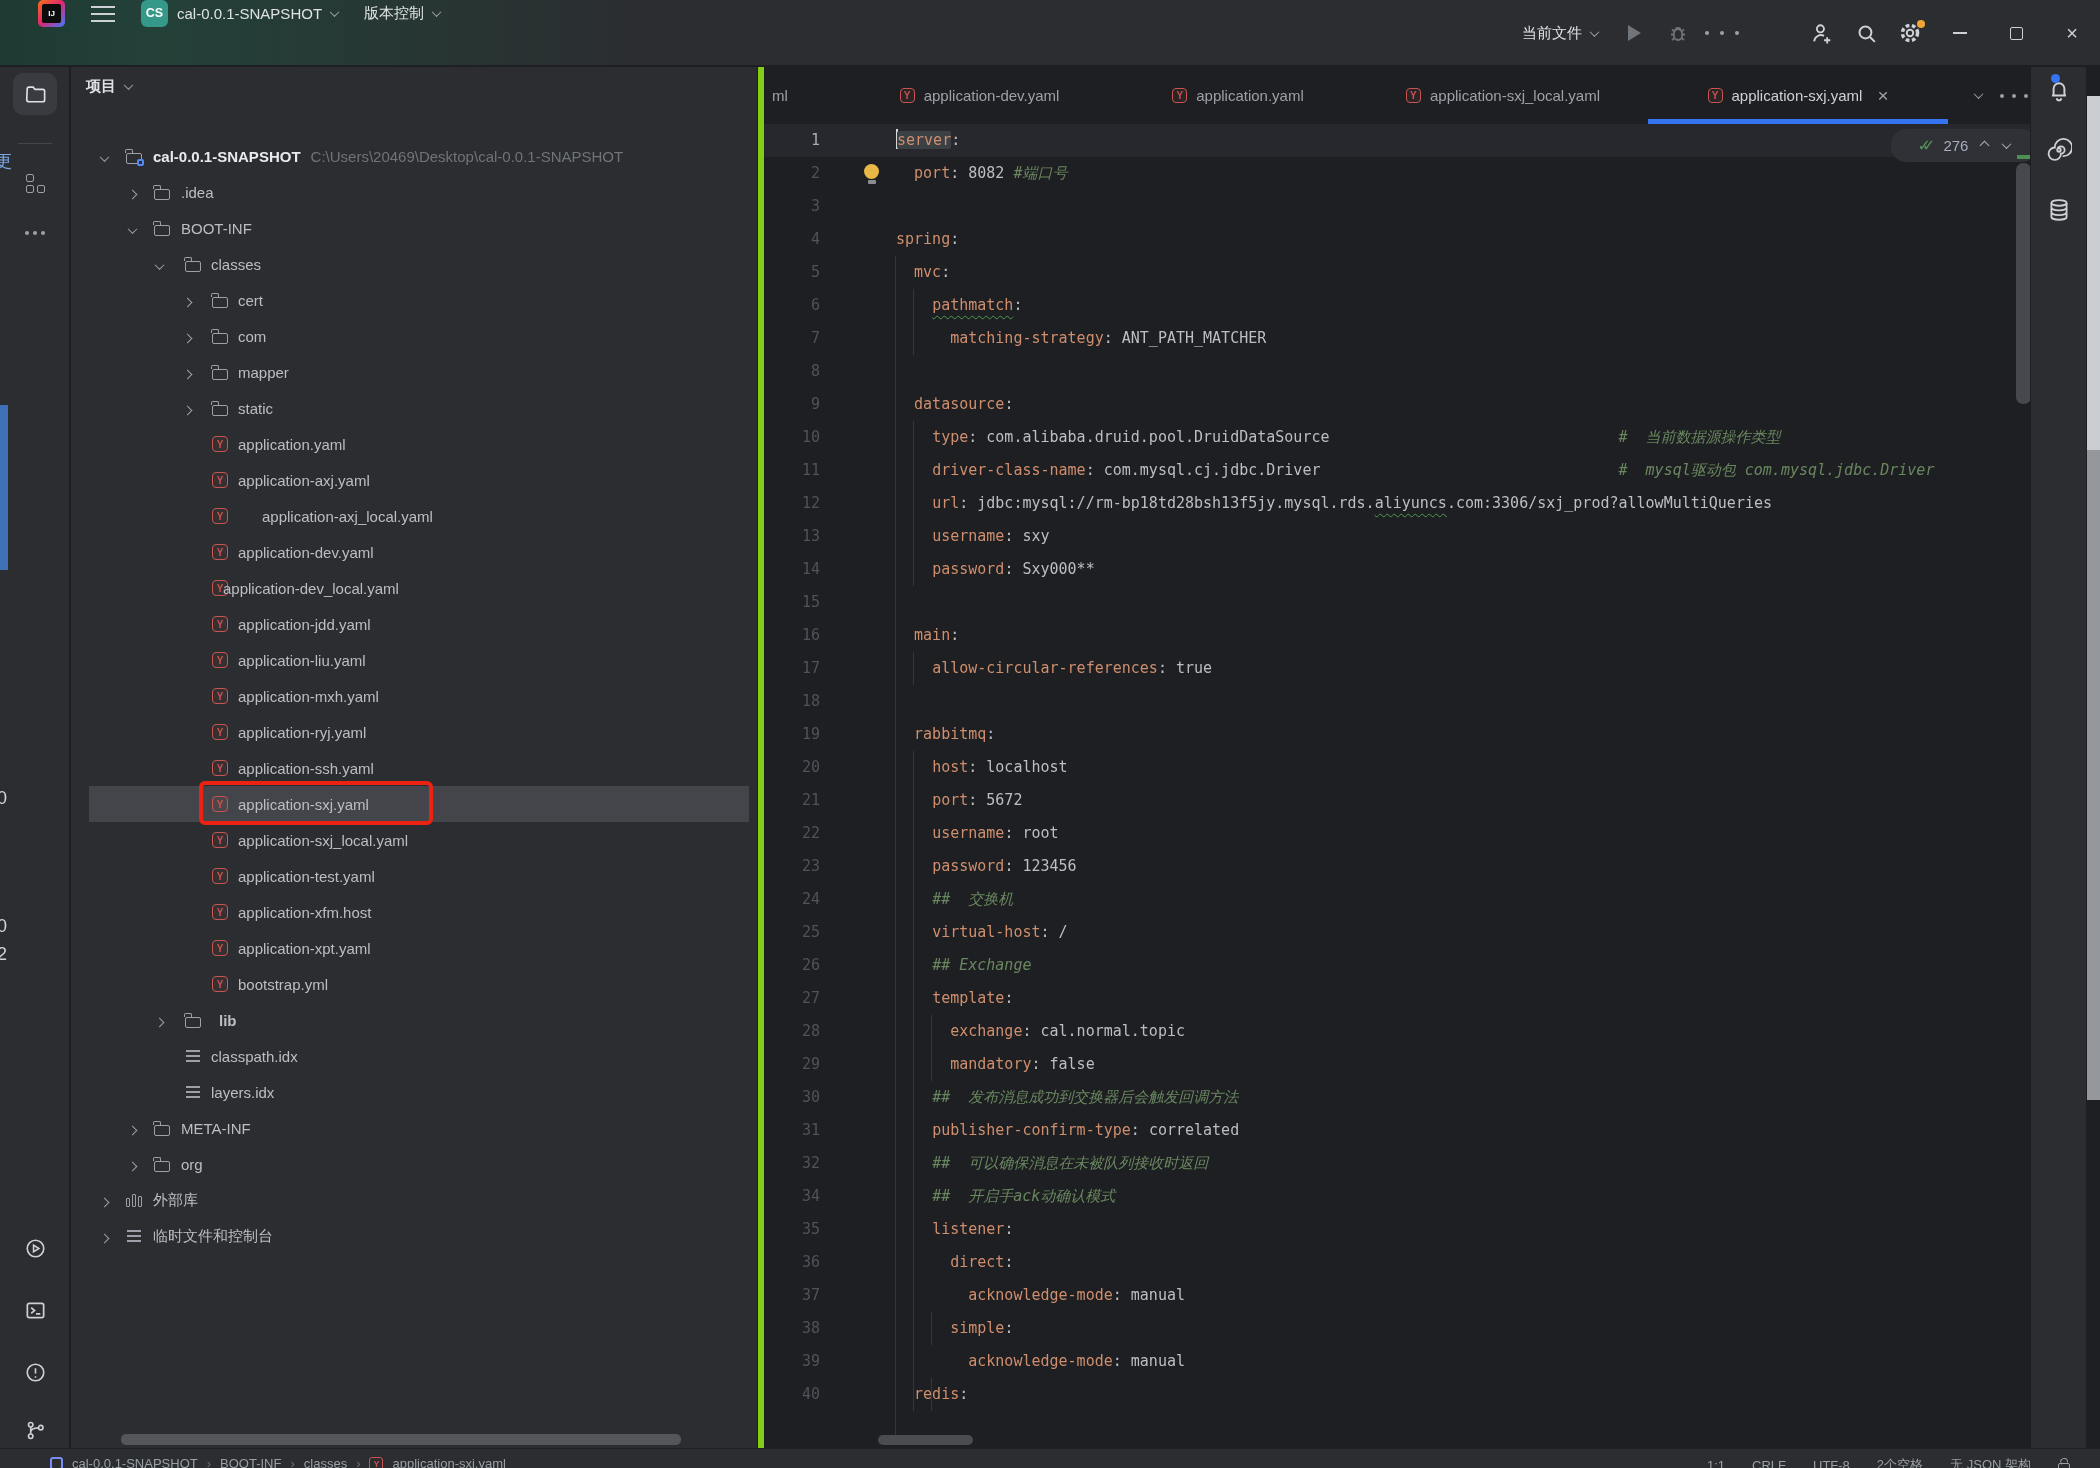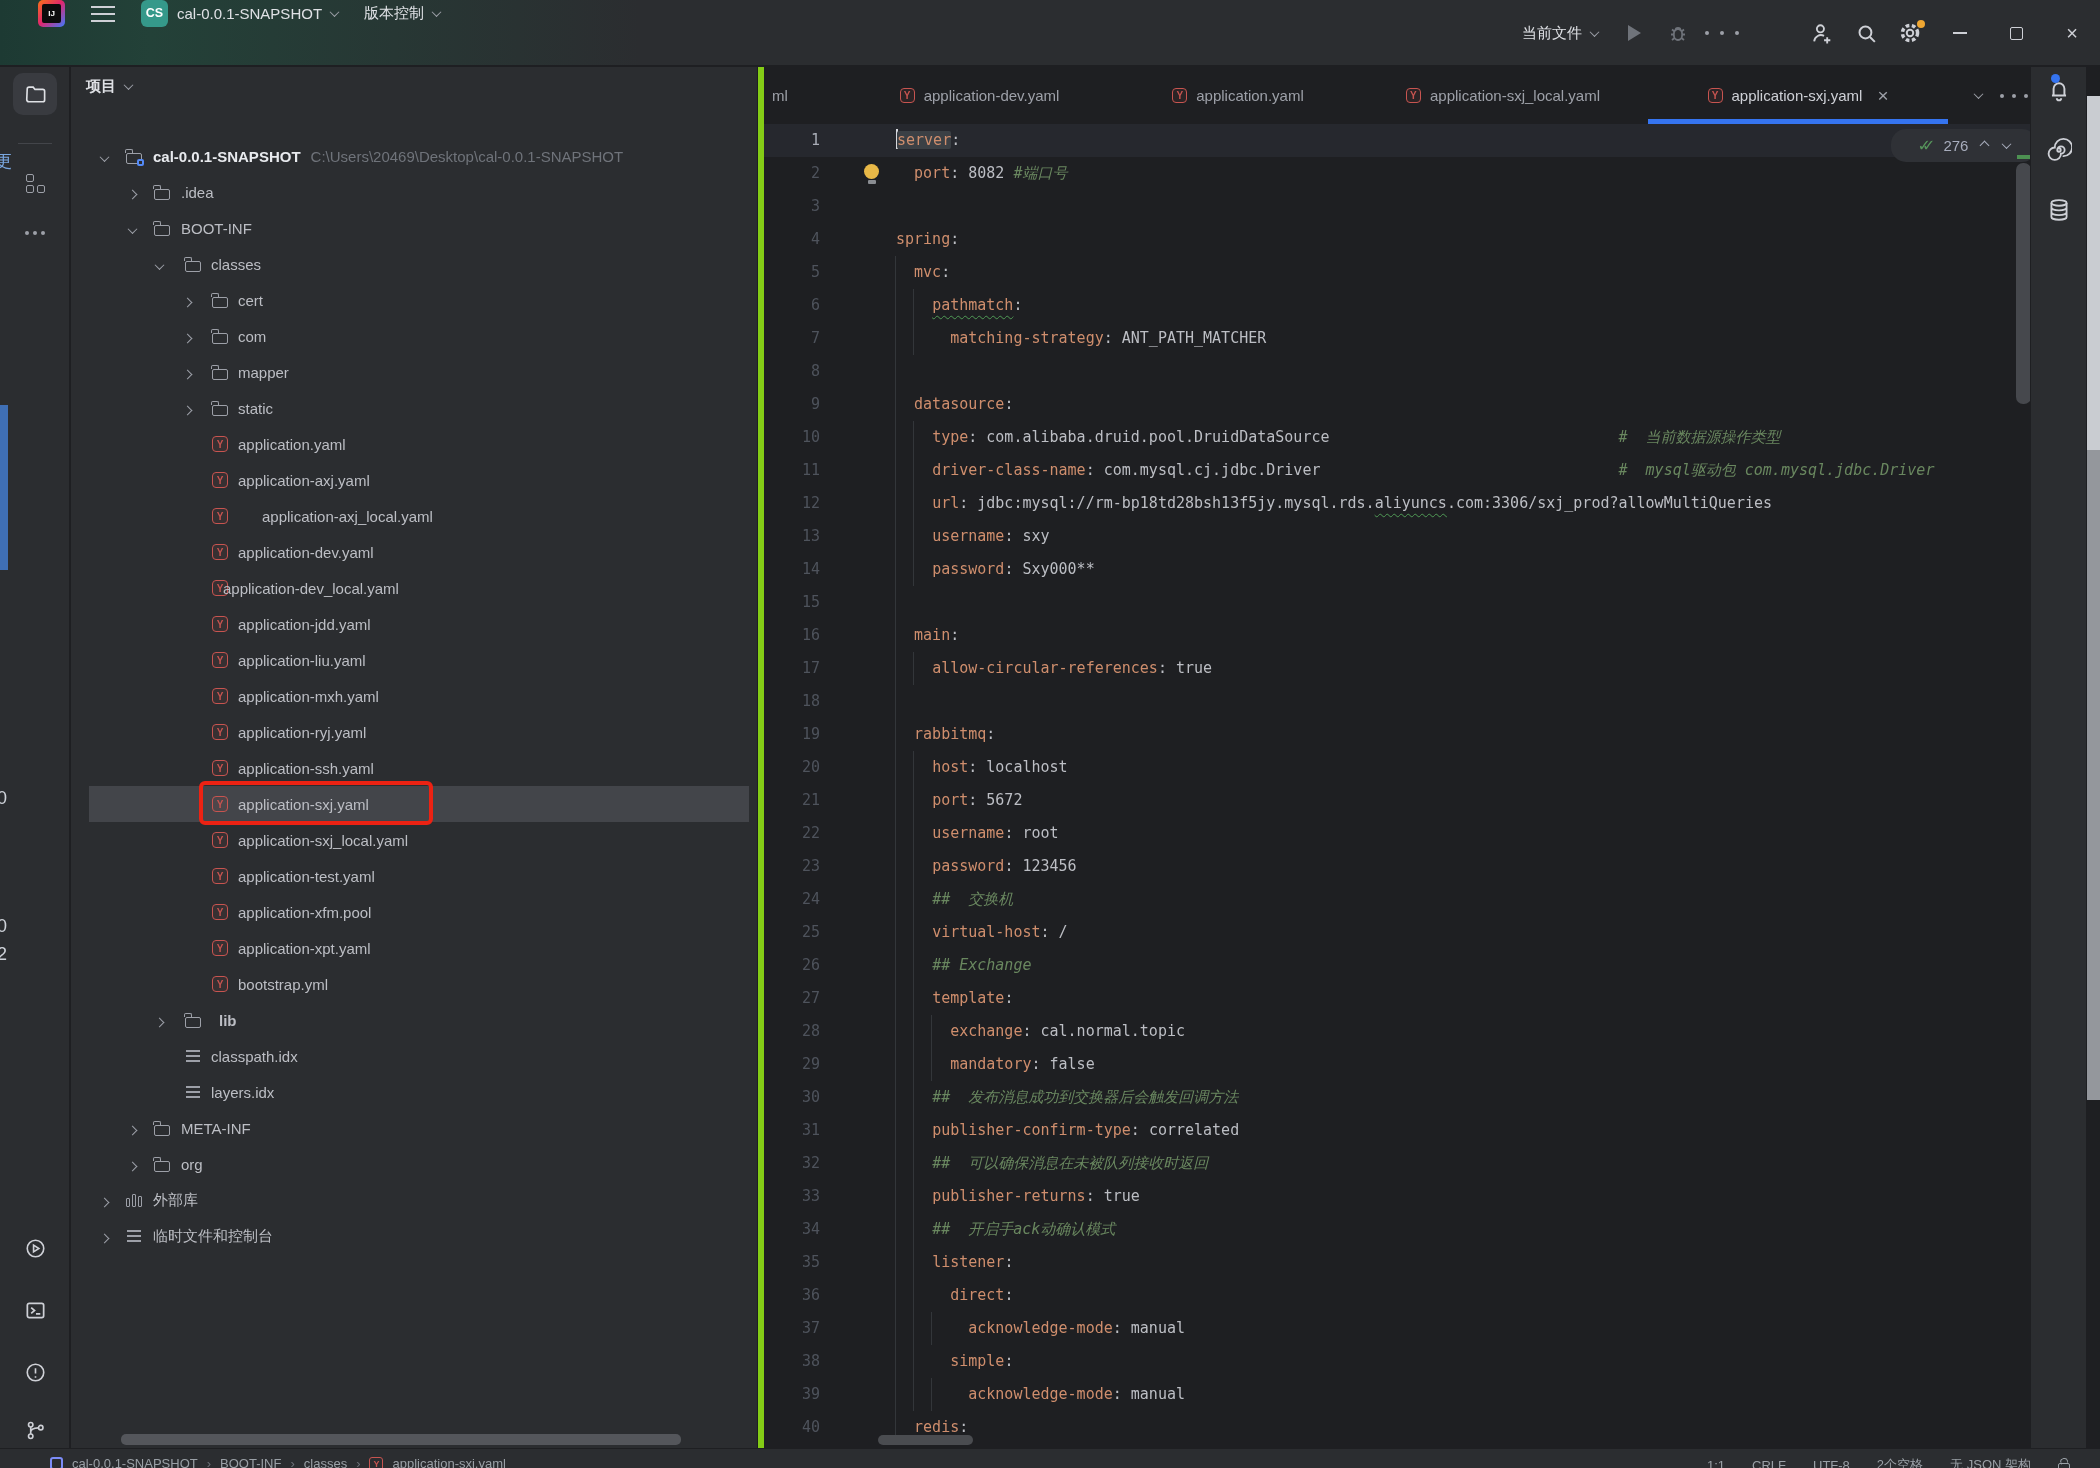--- a/index.html
+++ b/index.html
@@ -372,21 +372,21 @@
         <div class="trow" style="top: 791px;">
           <span class="t-ic" style="left: 140px;">
             <span class="yic">Y</span>
           </span>
           <span class="t-label" style="left: 167px;">application-test.yaml</span>
         </div>
         <div class="trow" style="top: 827px;">
           <span class="t-ic" style="left: 140px;">
             <span class="yic">Y</span>
           </span>
-          <span class="t-label" style="left: 167px;">application-xfm.pool</span>
+          <span class="t-label" style="left: 167px;">application-xfm.host</span>
         </div>
         <div class="trow" style="top: 863px;">
           <span class="t-ic" style="left: 140px;">
             <span class="yic">Y</span>
           </span>
           <span class="t-label" style="left: 167px;">application-xpt.yaml</span>
         </div>
         <div class="trow" style="top: 899px;">
           <span class="t-ic" style="left: 140px;">
             <span class="yic">Y</span>
@@ -513,21 +513,20 @@
         <div class="cline"><span class="gut">23</span><span class="ctext"><span class="sp">    </span><span class="k">password</span><span class="p">: </span><span class="v">123456</span></span></div>
         <div class="cline"><span class="gut">24</span><span class="ctext"><span class="sp">    </span><span class="c">##  交换机</span></span></div>
         <div class="cline"><span class="gut">25</span><span class="ctext"><span class="sp">    </span><span class="k">virtual-host</span><span class="p">: </span><span class="v">/</span></span></div>
         <div class="cline"><span class="gut">26</span><span class="ctext"><span class="sp">    </span><span class="c">## Exchange</span></span></div>
         <div class="cline"><span class="gut">27</span><span class="ctext"><span class="sp">    </span><span class="k">template</span><span class="p">:</span></span></div>
         <div class="cline"><span class="gut">28</span><span class="ctext"><span class="sp">      </span><span class="k">exchange</span><span class="p">: </span><span class="v">cal.normal.topic</span></span></div>
         <div class="cline"><span class="gut">29</span><span class="ctext"><span class="sp">      </span><span class="k">mandatory</span><span class="p">: </span><span class="v">false</span></span></div>
         <div class="cline"><span class="gut">30</span><span class="ctext"><span class="sp">    </span><span class="c">##  发布消息成功到交换器后会触发回调方法</span></span></div>
         <div class="cline"><span class="gut">31</span><span class="ctext"><span class="sp">    </span><span class="k">publisher-confirm-type</span><span class="p">: </span><span class="v">correlated</span></span></div>
         <div class="cline"><span class="gut">32</span><span class="ctext"><span class="sp">    </span><span class="c">##  可以确保消息在未被队列接收时返回</span></span></div>
-        <div class="cline"><span class="gut">33</span><span class="ctext"><span class="sp">    </span><span class="k">publisher-returns</span><span class="p">: </span><span class="v">true</span></span></div>
         <div class="cline"><span class="gut">34</span><span class="ctext"><span class="sp">    </span><span class="c">##  开启手ack动确认模式</span></span></div>
         <div class="cline"><span class="gut">35</span><span class="ctext"><span class="sp">    </span><span class="k">listener</span><span class="p">:</span></span></div>
         <div class="cline"><span class="gut">36</span><span class="ctext"><span class="sp">      </span><span class="k">direct</span><span class="p">:</span></span></div>
         <div class="cline"><span class="gut">37</span><span class="ctext"><span class="sp">        </span><span class="k">acknowledge-mode</span><span class="p">: </span><span class="v">manual</span></span></div>
         <div class="cline"><span class="gut">38</span><span class="ctext"><span class="sp">      </span><span class="k">simple</span><span class="p">:</span></span></div>
         <div class="cline"><span class="gut">39</span><span class="ctext"><span class="sp">        </span><span class="k">acknowledge-mode</span><span class="p">: </span><span class="v">manual</span></span></div>
         <div class="cline"><span class="gut">40</span><span class="ctext"><span class="sp">  </span><span class="k">redis</span><span class="p">:</span></span></div>
       </div>
 
     <div class="insp">

